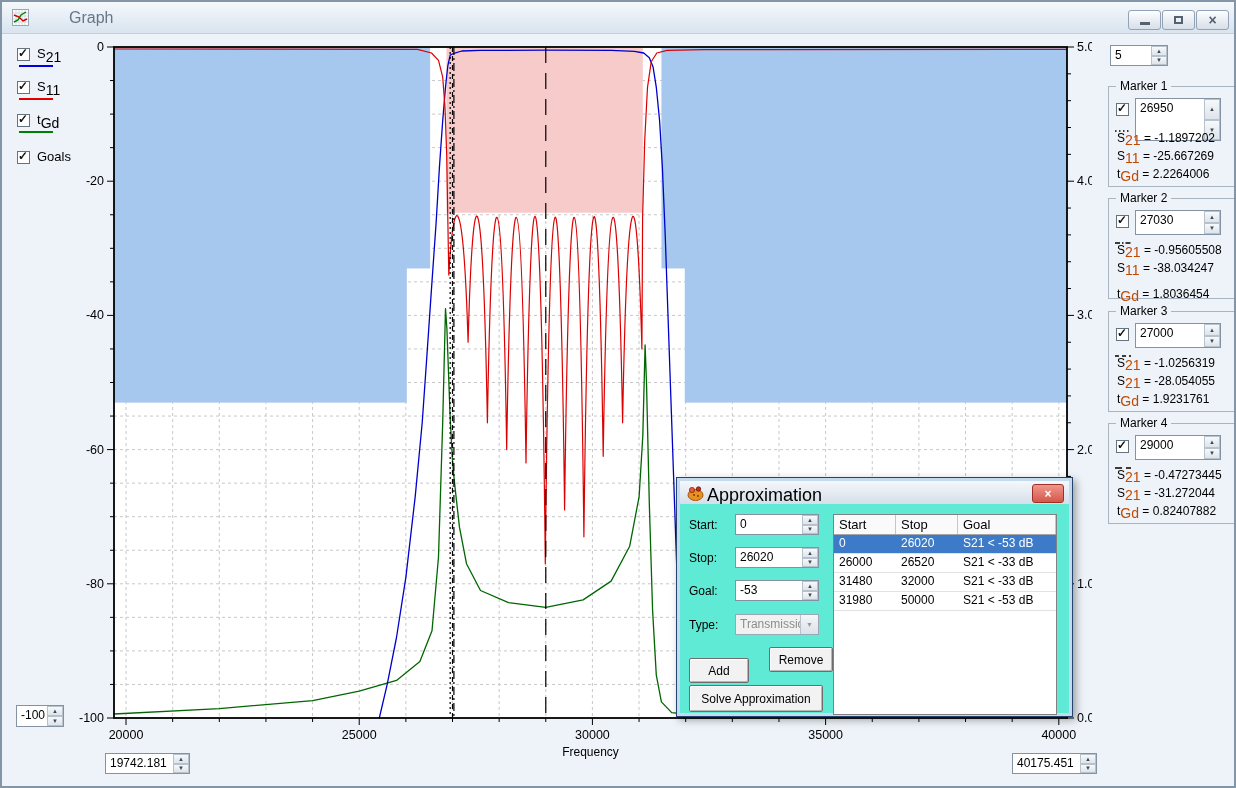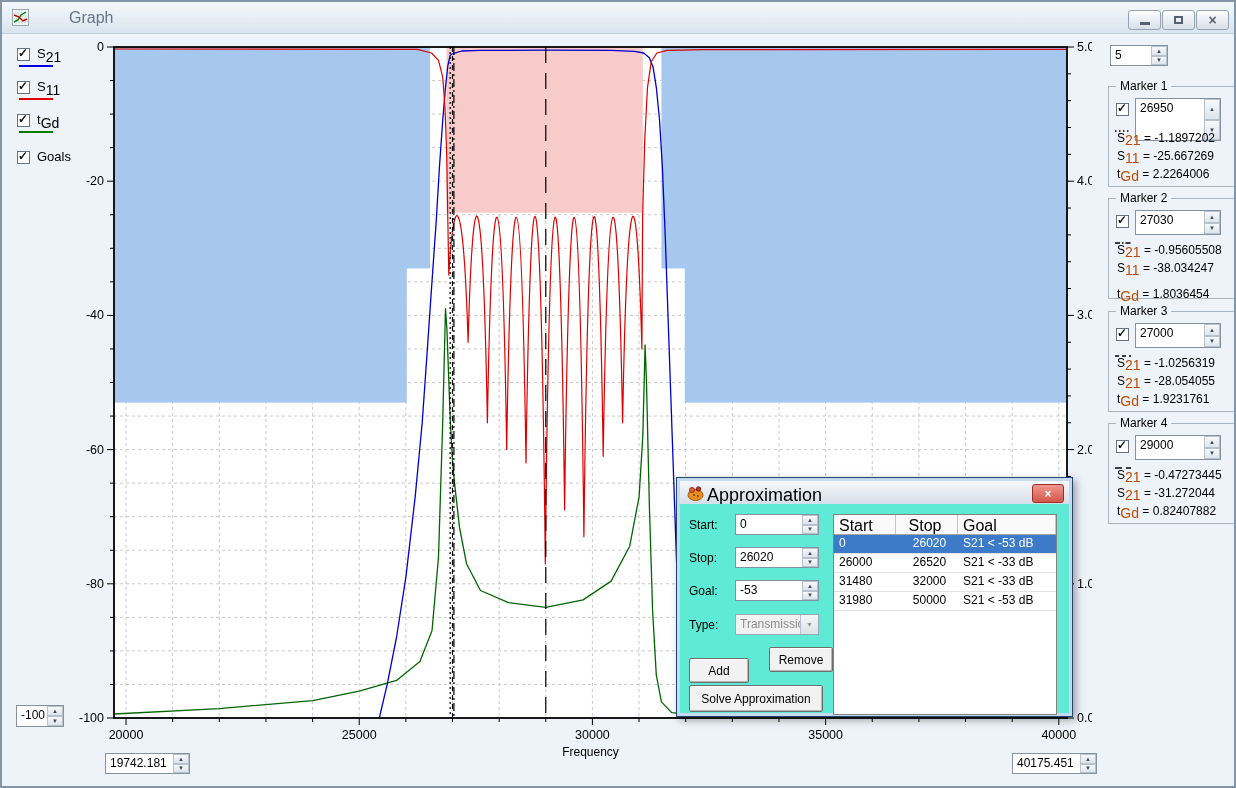--- a/index.html
+++ b/index.html
@@ -38,26 +38,26 @@
   #dlg-body{position:absolute;left:3px;top:26px;right:3px;bottom:3px;background:#5eead4;}
   .dlg-label{position:absolute;left:9px;font-size:12px;color:#000;}
   .dlg-spin{left:55px;width:84px;height:21px;}
   .combo{position:absolute;left:55px;width:84px;height:21px;background:#F1F1F1;border:1px solid #9AA8B5;box-sizing:border-box;display:flex;}
   .combo .cval{flex:1;font-size:12px;color:#8B8B8B;padding:2px 0 0 4px;white-space:nowrap;overflow:hidden;}
   .combo .carr{width:17px;background:linear-gradient(#F4F6F8,#DCE2E8);border-left:1px solid #B7C2CD;display:flex;align-items:center;justify-content:center;font-size:7px;color:#9A9A9A;}
   .btn{position:absolute;background:#F2F2F2;border:1px solid #6E6E6E;border-radius:2px;box-shadow:inset 1px 1px 0 #fff, inset -1px -1px 0 #B6B6B6;font-size:12px;color:#000;display:flex;align-items:center;justify-content:center;}
   
   #goal-table{position:absolute;left:153px;top:10px;width:224px;height:201px;background:#fff;border:1px solid #828282;box-sizing:border-box;}
   .gt-header{display:flex;height:19px;background:#FAFAFA;border-bottom:1px solid #A5A5A5;}
-  .gt-header div{font-size:16px;padding:2px 8px 0 5px;box-sizing:border-box;border-right:1px solid #C6C6C6;}
+  .gt-header div{font-size:13px;padding:2px 8px 0 5px;box-sizing:border-box;border-right:1px solid #C6C6C6;}
   .gt-row{display:flex;height:18px;border-bottom:1px solid #E2E2E2;}
   .gt-row div{font-size:12px;padding:1px 0 0 5px;box-sizing:border-box;white-space:nowrap;overflow:hidden;}
   .gt-row.sel{background:#3D7BC8;}
   .gt-row.sel div{color:#fff;}
-  .c-start{width:62px;} .c-stop{width:62px;text-align:center;} .c-goal{flex:1;}
+  .c-start{width:62px;} .c-stop{width:62px;} .c-goal{flex:1;}
   
   #plot{position:absolute;left:76px;top:36px;width:1014px;height:724px;}
 </style>
 </head>
 <body>
 
 <div id="window">
   <div id="titlebar">
     <div id="app-icon">
       <svg width="15" height="15" viewBox="0 0 15 15">

